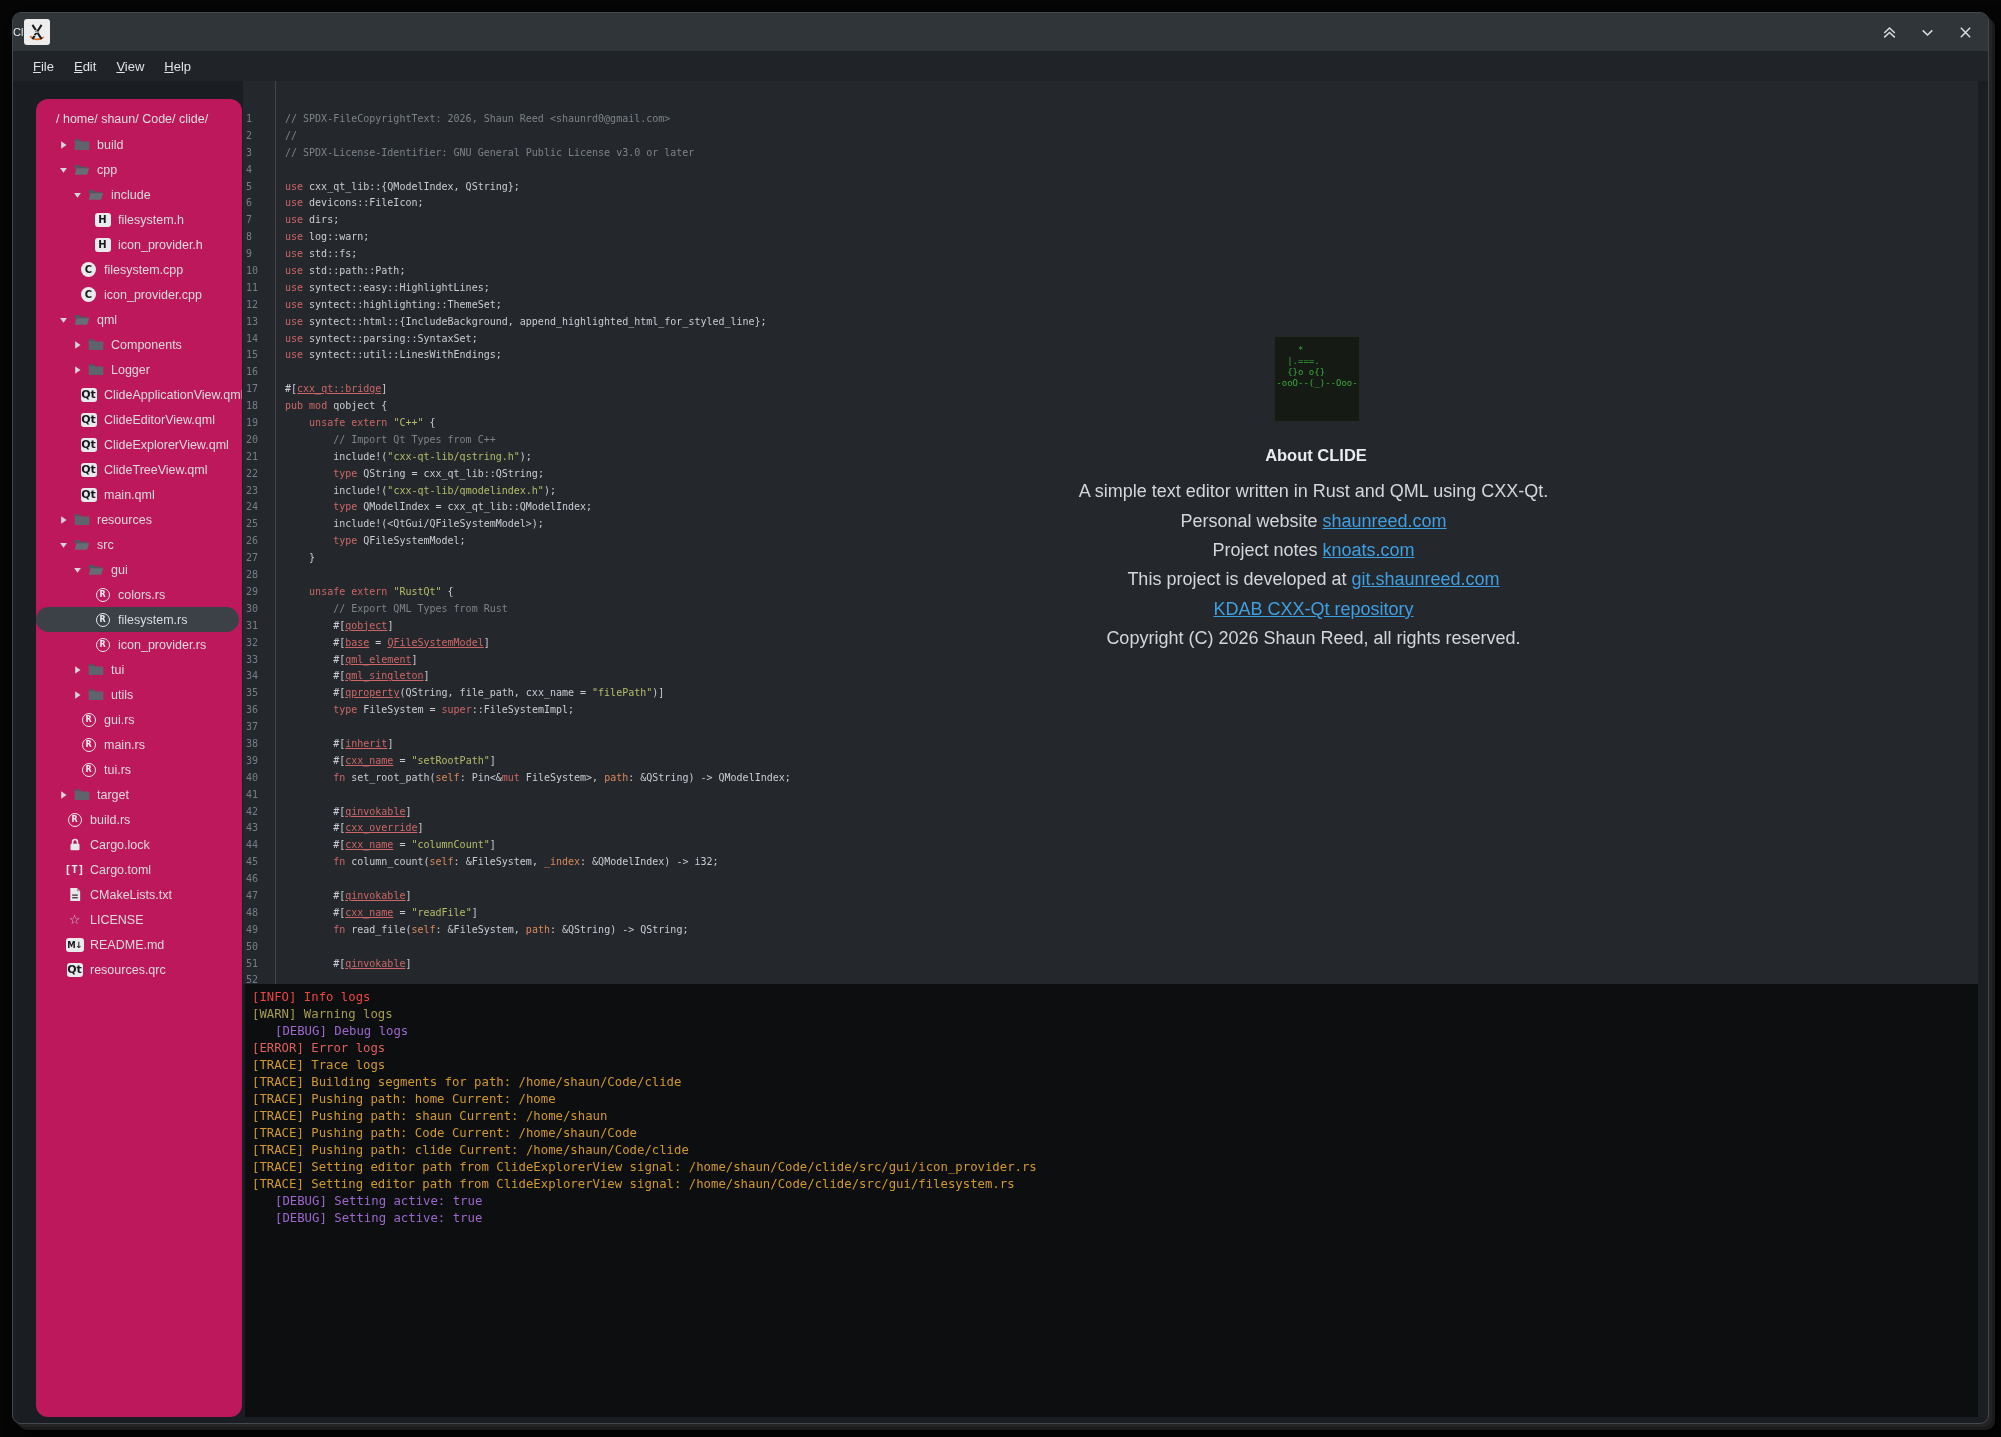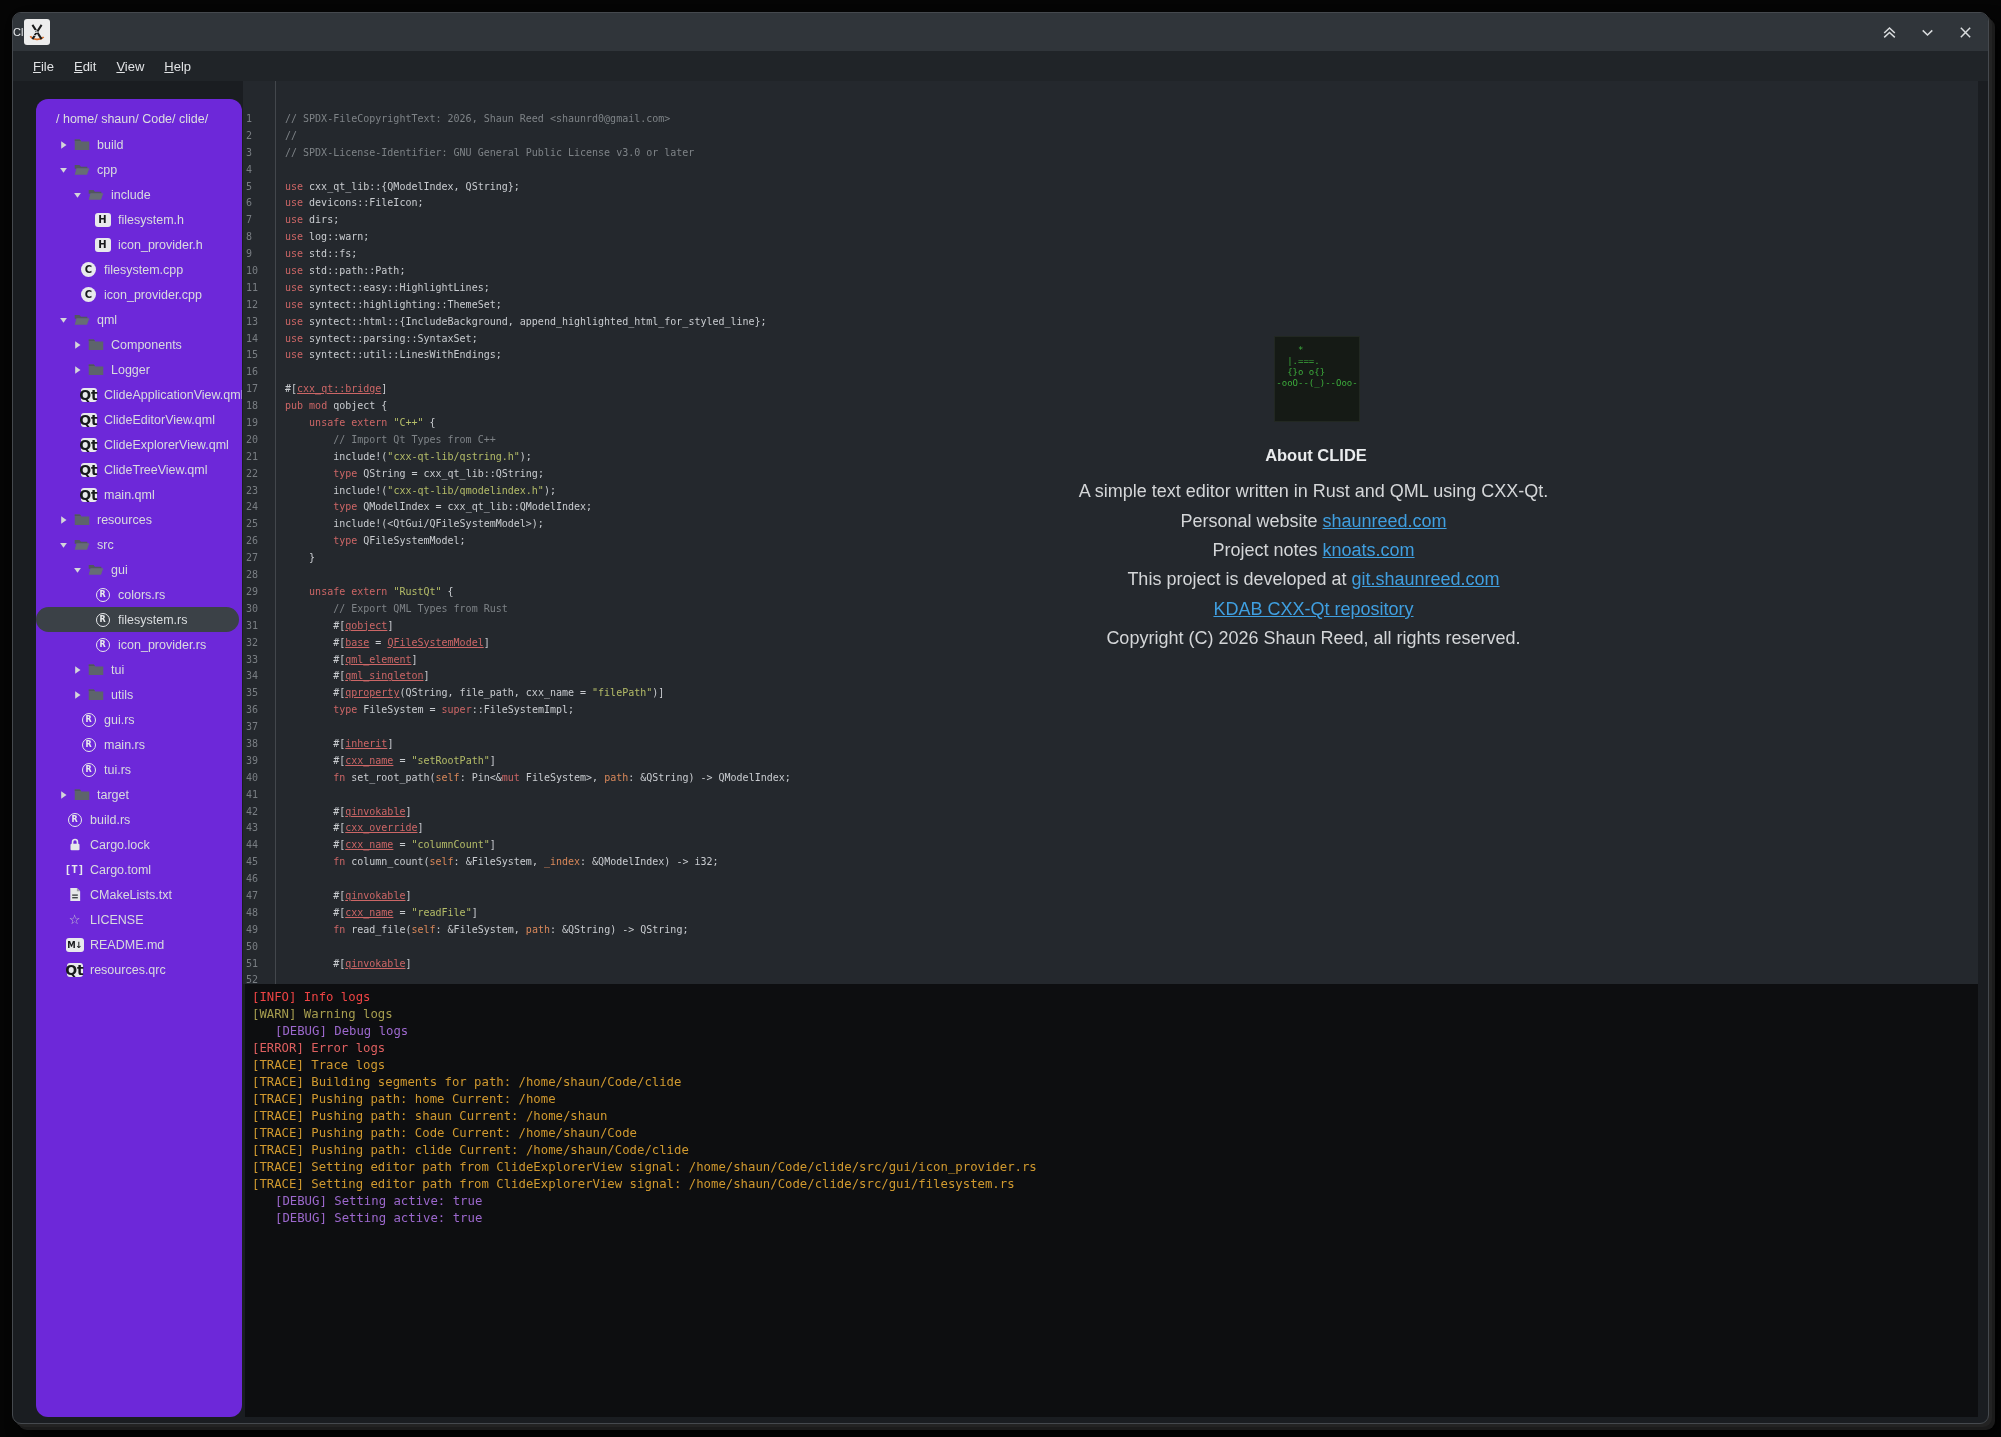--- a/index.html
+++ b/index.html
@@ -16,40 +16,40 @@
            border-radius:3px;display:flex;align-items:center;justify-content:center;}
   .controls{position:absolute;right:14px;top:0;height:38px;display:flex;align-items:center;gap:20px;}
   .winbtn{width:18px;height:18px;display:flex;align-items:center;justify-content:center;cursor:pointer;}
   .winbtn svg{width:17px;height:17px;}
   
   .menubar{position:absolute;left:0;top:38px;right:0;height:30px;background:#202428;
            display:flex;align-items:center;padding-left:10px;}
   .menu-item{color:#e0e2e4;font-size:13px;padding:4px 10px;cursor:pointer;}
   .menu-item u{text-decoration:underline;}
   
-  .treepanel{position:absolute;left:23px;top:86px;width:206px;height:1318px;background:#6d28d9;
+  .treepanel{position:absolute;left:23px;top:86px;width:206px;height:1318px;background:#be185d;
              border-radius:12px;overflow:hidden;}
   .editor{position:absolute;left:230px;top:68px;width:1735px;height:903px;background:#24282d;overflow:hidden;}
   .logpanel{position:absolute;left:232px;top:971px;width:1733px;height:433px;background:#0d0e10;
             overflow:hidden;padding:5px 0 0 7px;box-sizing:border-box;}
   
   .tree-root{color:#dcdfe1;font-size:12.5px;height:26px;line-height:26px;padding-left:20px;
              margin-top:7px;white-space:nowrap;}
   .tree-row{height:25px;display:flex;align-items:center;color:#d9dcde;font-size:12.5px;
             white-space:nowrap;cursor:pointer;}
   .tree-row.selected{background:#3b4147;border-radius:13px;margin-right:3px;}
   .arrow{width:15px;display:inline-flex;align-items:center;justify-content:center;flex:0 0 15px;}
   .arrow svg{width:9px;height:10px;}
   .ficon{width:19px;display:inline-flex;align-items:center;justify-content:center;flex:0 0 19px;margin-left:1px;}
   .tlabel{margin-left:6px;}
   .fsvg{width:16px;height:15px;}
   .badge{display:inline-flex;align-items:center;justify-content:center;width:16px;height:14px;
          border-radius:3px;background:#e8eaec;color:#17191c;
          font:bold 10px "DejaVu Sans",sans-serif;}
-  .badge.qt{font-size:14px;}
+  .badge.qt{font-size:11px;}
   .badge.md{font-size:8.5px;letter-spacing:-0.5px;width:18px;}
   .cbadge{display:inline-flex;align-items:center;justify-content:center;width:15px;height:15px;
           border-radius:50%;background:#e8eaec;color:#17191c;font:bold 10px "DejaVu Sans",sans-serif;}
   .rbadge{display:inline-flex;align-items:center;justify-content:center;width:12px;height:12px;
           border-radius:50%;border:1.6px solid #e8eaec;color:#e8eaec;font:bold 8px "DejaVu Sans",sans-serif;}
   .tbadge{color:#e8eaec;font:bold 11px "DejaVu Sans Mono",monospace;}
   .star{color:#c9ccd0;font-size:13px;line-height:13px;}
   
   .gutter{position:absolute;left:3px;top:30px;color:#797e83;
           font:10px/16.9px "DejaVu Sans Mono",monospace;}

